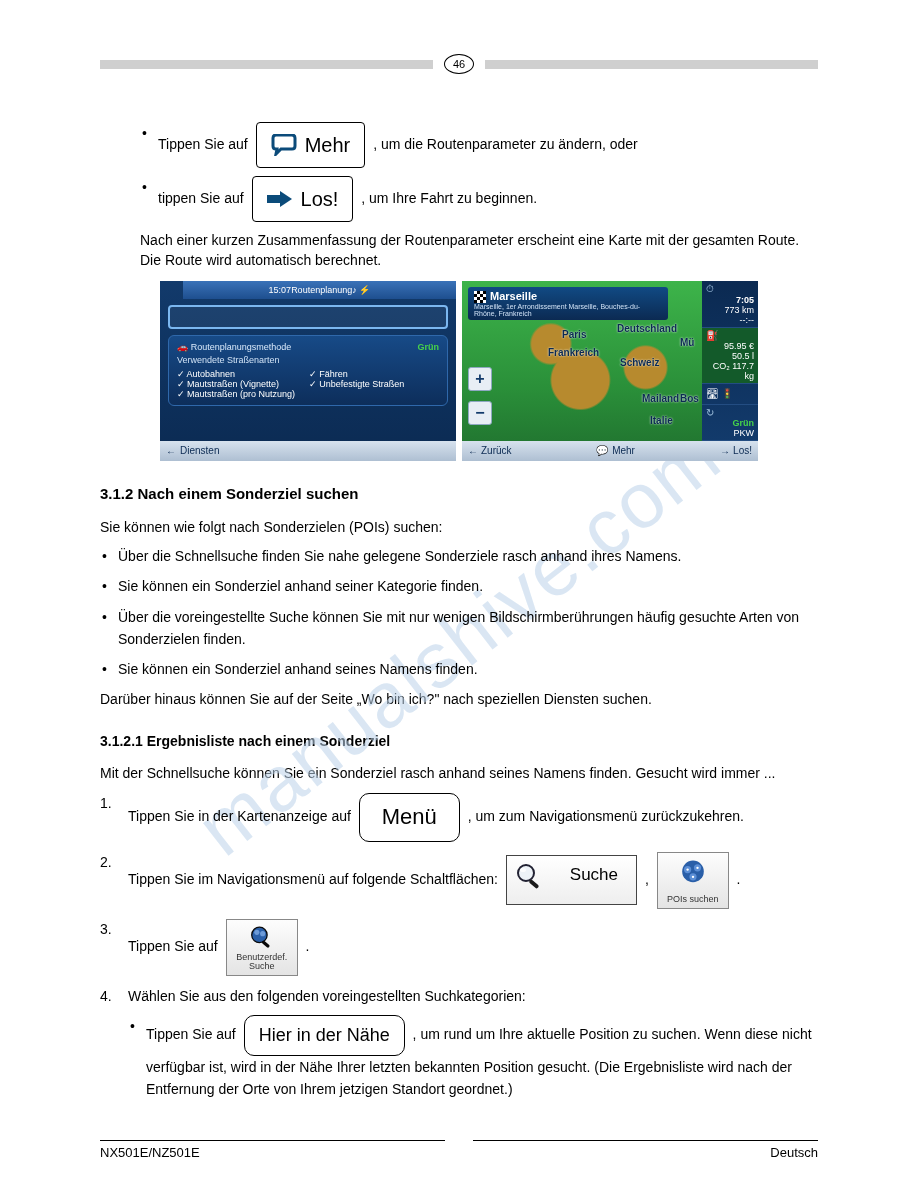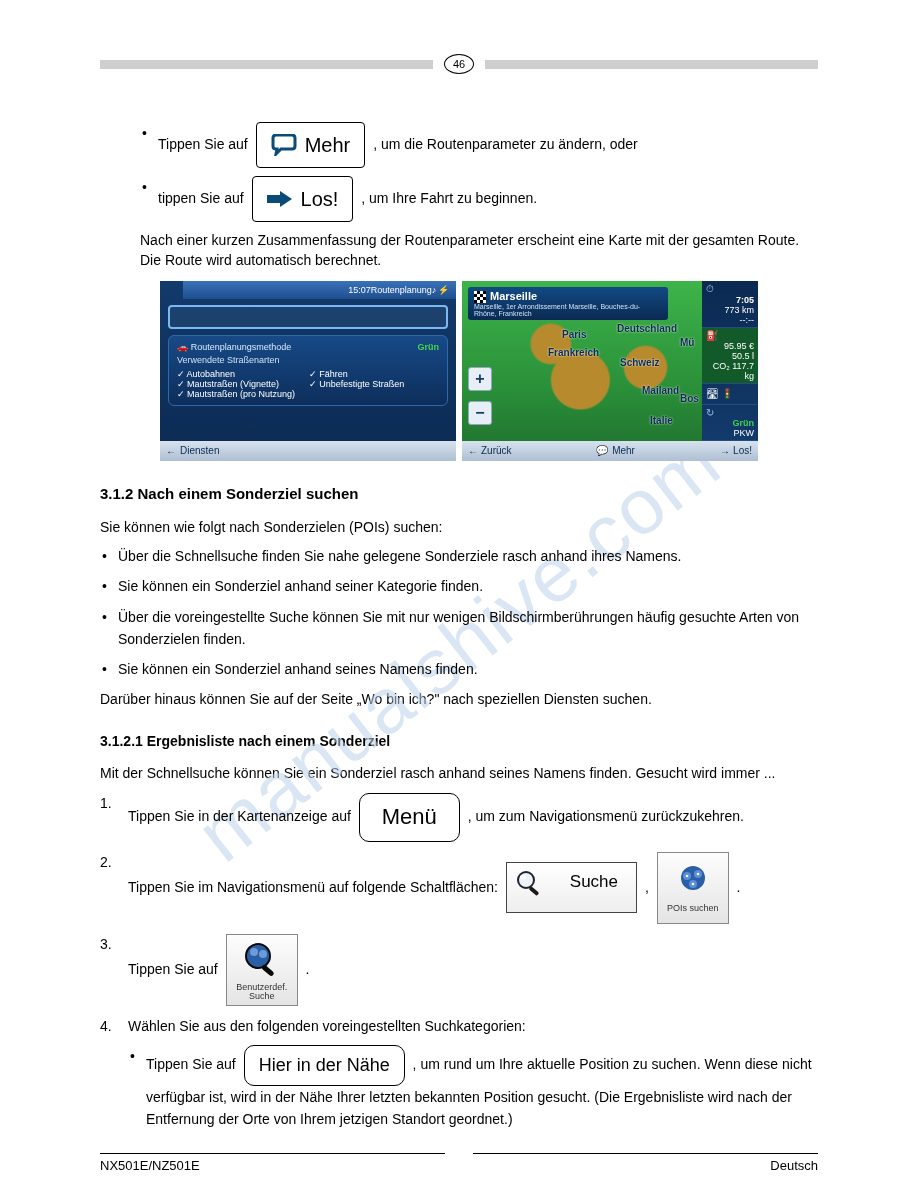--- a/index.html
+++ b/index.html
@@ -82,21 +82,21 @@
     position: relative;
     font-size: 10px;
     color: #fff;
     overflow: hidden;
   }
   
   .shot.left {
     background: linear-gradient(#123a6b, #0b2a52);
   }
   .shot.left .topbar {
-    height: 18px; display:flex; justify-content:flex-end; align-items:center;
+    height: 18px; display:flex; justify-content:center; align-items:center;
     background: linear-gradient(#3a72b8,#1e4f8f);
     padding: 0 6px; font-size: 9px; margin-left: 23px;
   }
   .shot.left .searchbox {
     margin: 6px 8px; height: 24px;
     border: 2px solid #7bb7f0; border-radius: 4px;
     background: rgba(255,255,255,0.05);
   }
   .shot.left .panel {
     margin: 4px 8px; padding: 6px 8px;
@@ -157,22 +157,22 @@
   .shot.right .sidepanel .cell .ico { align-self:flex-start; font-size:10px; color:#9fc0de; }
   .shot.right .botbar2 {
     position:absolute; left:0; right:0; bottom:0; height:20px;
     background: linear-gradient(#d7e2ee,#aebfd2);
     display:flex; align-items:center; justify-content:space-between;
     color:#0b2a52; font-size:10px; padding:0 6px;
   }
   .shot.right .botbar2 span { display:flex; align-items:center; gap:3px; }
   .section-num { font-weight: bold; font-size: 15px; margin-top: 24px; }
   .icon-tile {
-    display:inline-flex; flex-direction:column; align-items:center; justify-content:center;
-    border:1px solid #888; width:72px; height:72px;
+    display:inline-flex; flex-direction:column; align-items:center; justify-content:flex-start;
+    border:1px solid #888; width:72px; height:57px;
     background: linear-gradient(#fdfdfd,#e4e4e4);
     font-size:9px; color:#333; vertical-align:middle; margin:0 4px;
     padding:4px 2px;
   }
   .icon-tile svg { display:block; }
   .icon-tile .cap { margin-top:2px; text-align:center; line-height:1; }
   .suche-btn {
     display:inline-flex; align-items:flex-start; gap:25px;
     border:1px solid #444; background:linear-gradient(#fff,#eee);
     padding:6px 18px 6px 8px; font-size:17px; vertical-align:middle; margin:0 4px;
@@ -274,21 +274,21 @@
       <div class="mapbg"></div>
       <div class="topbanner">
         <span class="flag"></span><span class="city">Marseille</span>
         <div style="color:#cfe1f5;font-size:7px;">Marseille, 1er Arrondissement Marseille, Bouches-du-Rhône, Frankreich</div>
       </div>
       <div class="maplabel" style="left:100px;top:48px;">Paris</div>
       <div class="maplabel" style="left:86px;top:66px;">Frankreich</div>
       <div class="maplabel" style="left:155px;top:42px;">Deutschland</div>
       <div class="maplabel" style="left:218px;top:56px;">Mü</div>
       <div class="maplabel" style="left:158px;top:76px;">Schweiz</div>
-      <div class="maplabel" style="left:180px;top:104px;">Mailand</div>
+      <div class="maplabel" style="left:180px;top:112px;">Mailand</div>
       <div class="maplabel" style="left:218px;top:112px;">Bos</div>
       <div class="maplabel" style="left:188px;top:134px;">Italie</div>
       <div class="zoom plus">+</div>
       <div class="zoom minus">−</div>
       <div class="sidepanel">
         <div class="cell">
             <span class="ico">⏱</span>
             <b>7:05</b>
             <span>773 km</span>
             <span>--:--</span>

